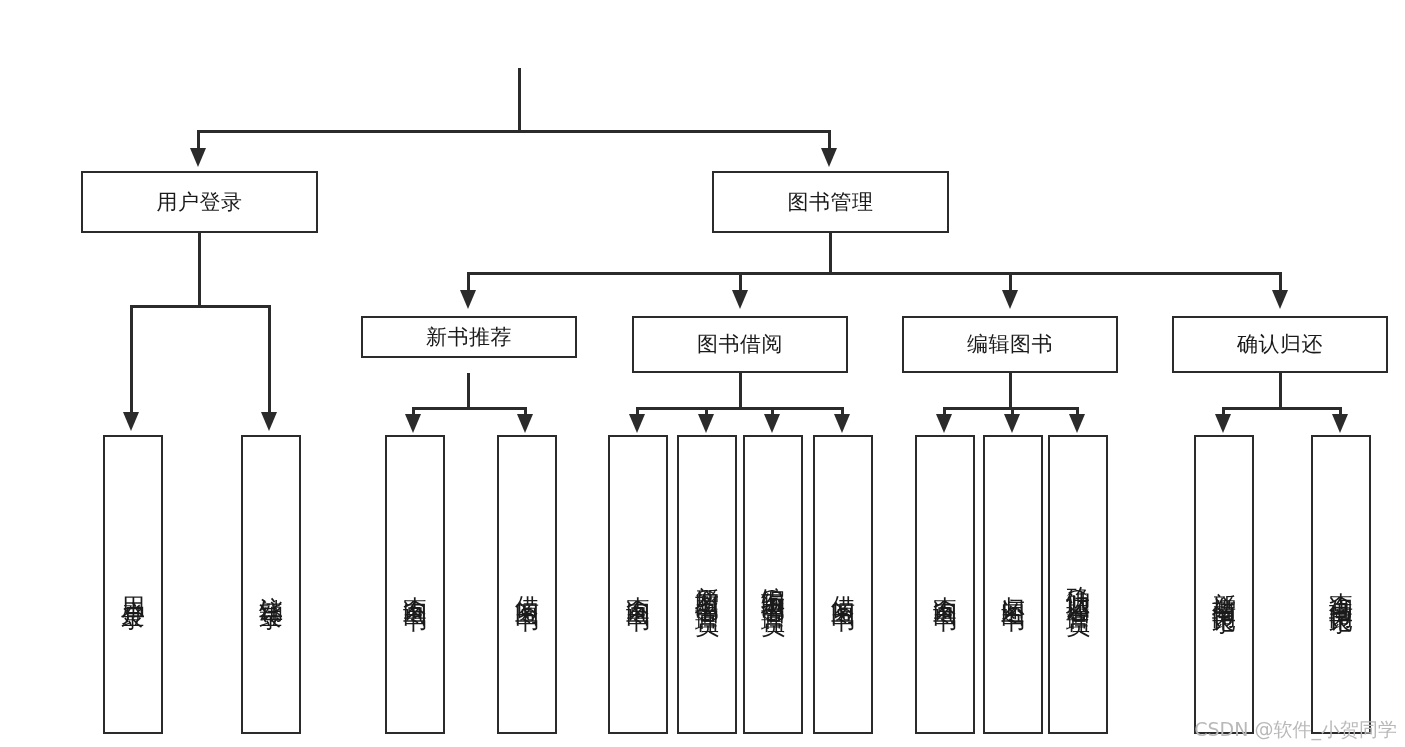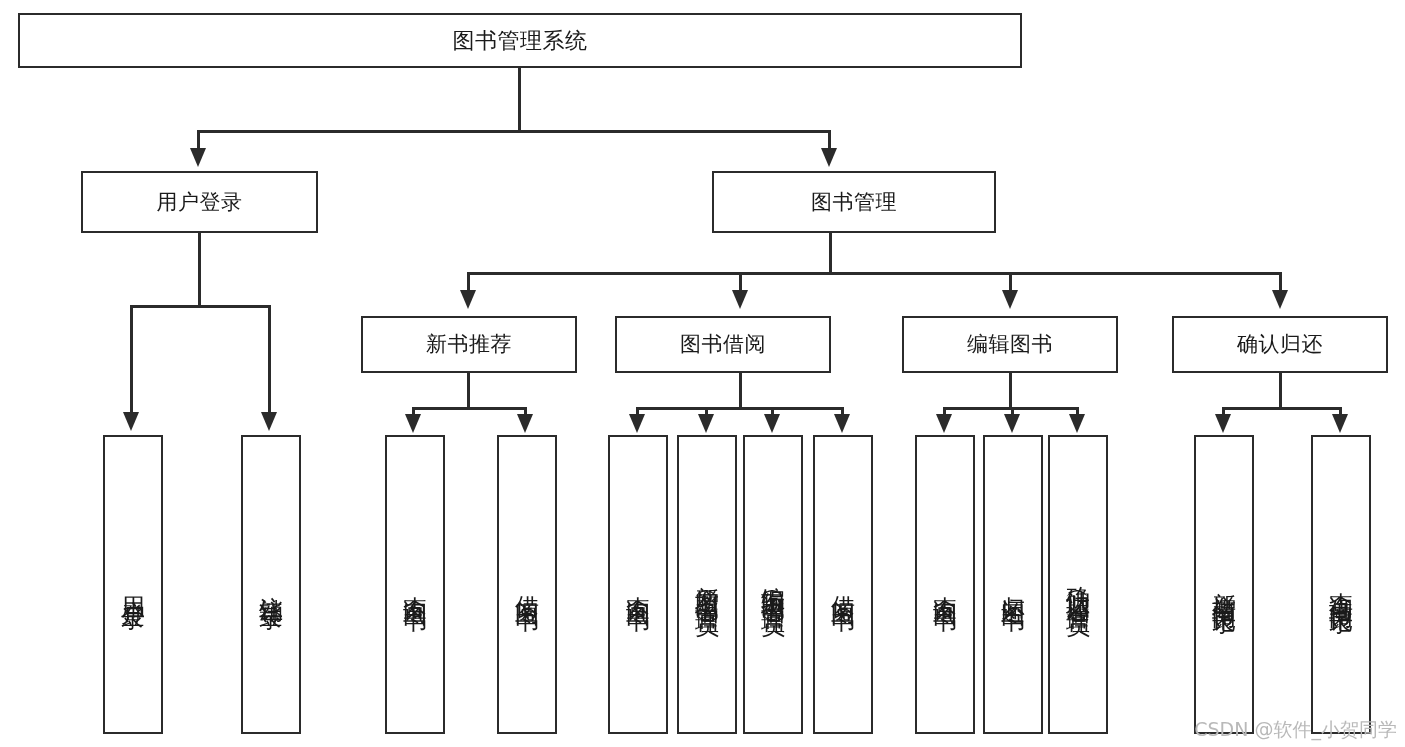--- a/index.html
+++ b/index.html
@@ -81,38 +81,35 @@
     color: #b9b9b9;
     white-space: nowrap;
     font-family: "DejaVu Sans", "Liberation Sans", sans-serif;
   }
 </style>
 </head>
 <body>
 
 <div id="canvas">
 
-  <div class="node horiz root" style="left:18px; top:13px; width:1004px; height:55px;">
-    <span class="label">图书管理系统</span>
-  </div>
 
   <div class="edge v" style="left:518px; top:68px; width:3px; height:63px;"></div>
 
   <div class="edge h" style="left:197px; top:130px; width:634px; height:3px;"></div>
 
   <div class="edge v" style="left:197px; top:130px; width:3px; height:22px;"></div>
   <div class="arrow" style="left:190px; top:148px;"></div>
   <div class="edge v" style="left:828px; top:130px; width:3px; height:22px;"></div>
   <div class="arrow" style="left:821px; top:148px;"></div>
 
   <div class="node horiz" style="left:81px; top:171px; width:237px; height:62px;">
     <span class="label">用户登录</span>
   </div>
 
-  <div class="node horiz" style="left:712px; top:171px; width:284px; height:62px;">
+  <div class="node horiz" style="left:712px; top:171px; width:237px; height:62px;">
     <span class="label">图书管理</span>
   </div>
 
   <div class="edge v" style="left:198px; top:233px; width:3px; height:74px;"></div>
   <div class="edge h" style="left:130px; top:305px; width:141px; height:3px;"></div>
   <div class="edge v" style="left:130px; top:305px; width:3px; height:110px;"></div>
   <div class="arrow" style="left:123px; top:412px;"></div>
   <div class="edge v" style="left:268px; top:305px; width:3px; height:110px;"></div>
   <div class="arrow" style="left:261px; top:412px;"></div>
 
@@ -124,24 +121,24 @@
 
   <div class="edge v" style="left:739px; top:272px; width:3px; height:22px;"></div>
   <div class="arrow" style="left:732px; top:290px;"></div>
 
   <div class="edge v" style="left:1009px; top:272px; width:3px; height:22px;"></div>
   <div class="arrow" style="left:1002px; top:290px;"></div>
 
   <div class="edge v" style="left:1279px; top:272px; width:3px; height:22px;"></div>
   <div class="arrow" style="left:1272px; top:290px;"></div>
 
-  <div class="node horiz" style="left:361px; top:316px; width:216px; height:57px;">
+  <div class="node horiz" style="left:361px; top:316px; width:216px; height:42px;">
     <span class="label">新书推荐</span>
   </div>
-  <div class="node horiz" style="left:615px; top:316px; width:216px; height:57px;">
+  <div class="node horiz" style="left:632px; top:316px; width:216px; height:57px;">
     <span class="label">图书借阅</span>
   </div>
   <div class="node horiz" style="left:902px; top:316px; width:216px; height:57px;">
     <span class="label">编辑图书</span>
   </div>
   <div class="node horiz" style="left:1172px; top:316px; width:216px; height:57px;">
     <span class="label">确认归还</span>
   </div>
 
   <div class="edge v" style="left:467px; top:373px; width:3px; height:36px;"></div>

